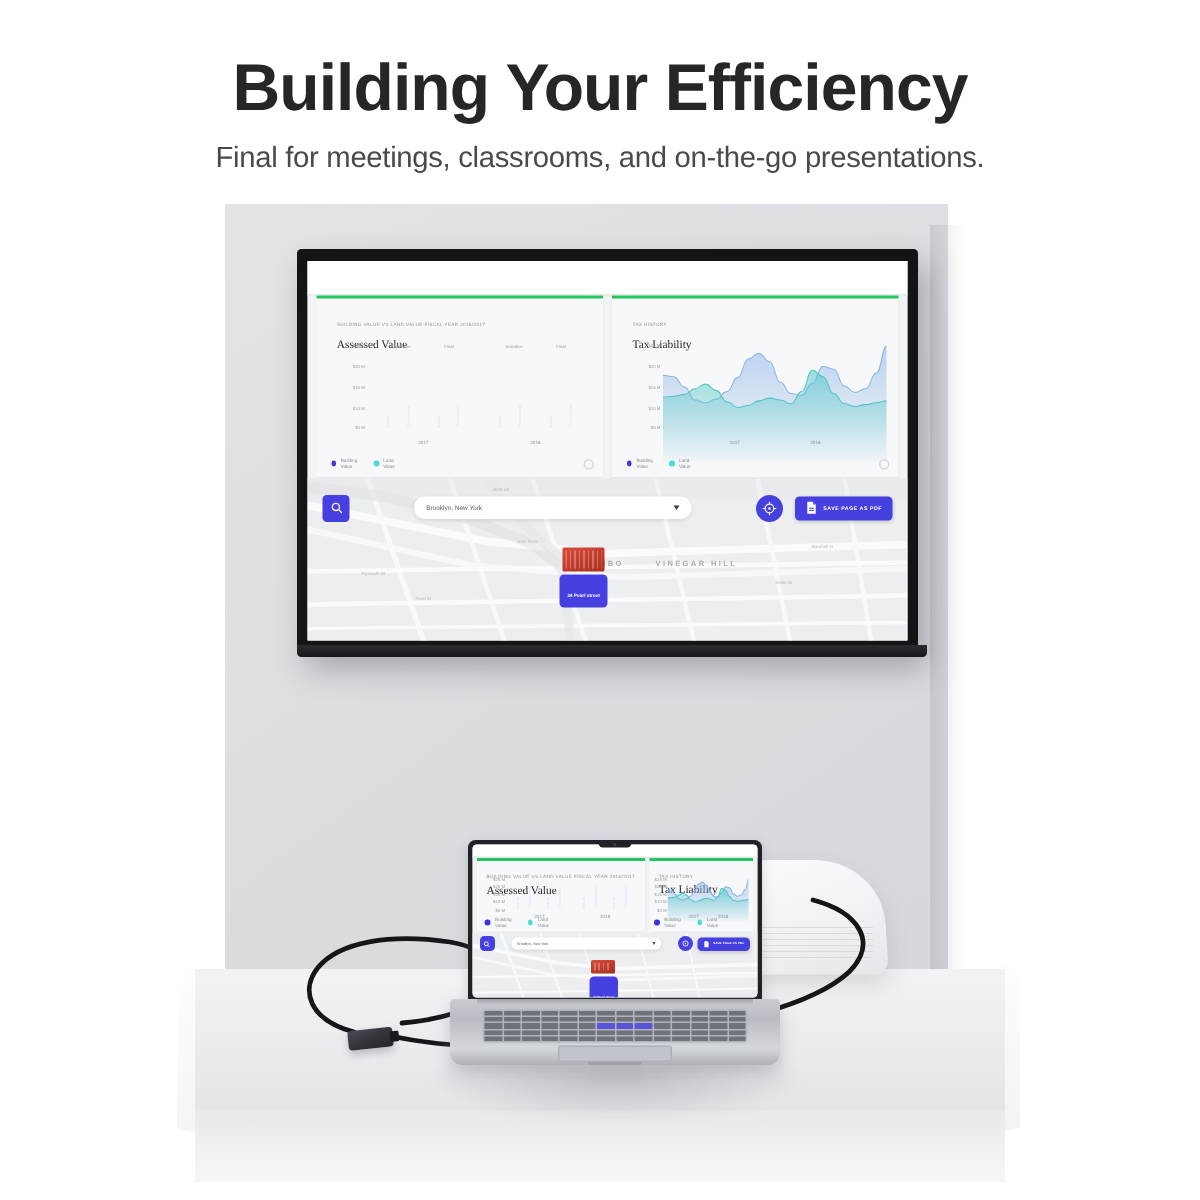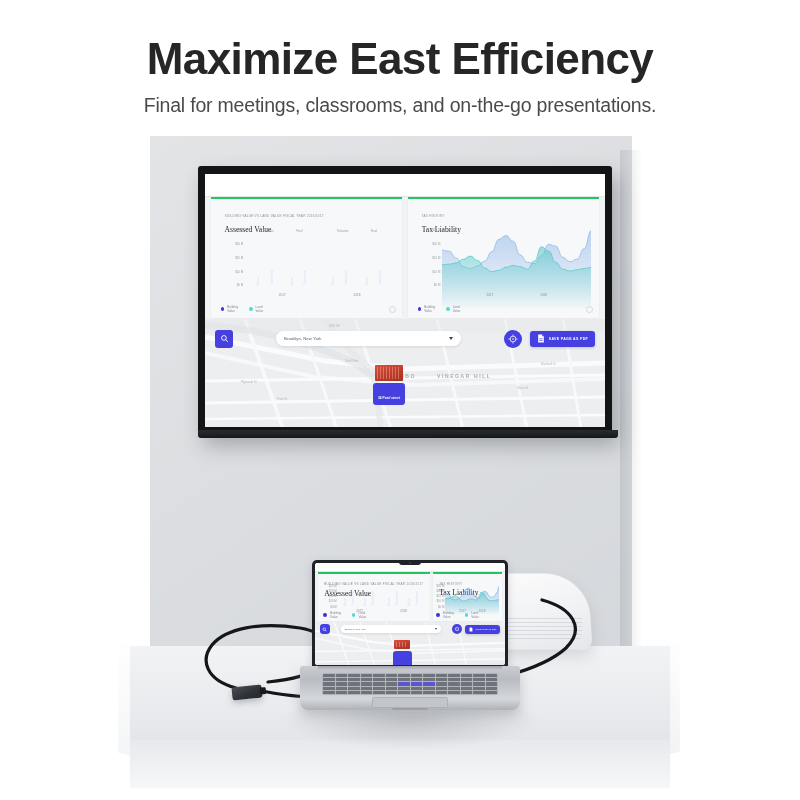--- a/index.html
+++ b/index.html
@@ -958,15 +958,15 @@
           </div>
         </div>
       <div class="trackpad"></div>
       <div class="base-lip"></div>
     </div>
   </div>
 
 </div>
 
 <div class="headline-block">
-  <div class="headline">Maximize East Efficiency</div>
+  <div class="headline">Building Your Efficiency</div>
   <div class="subheadline">Final for meetings, classrooms, and on-the-go presentations.</div>
 </div>
 
 </body></html>

